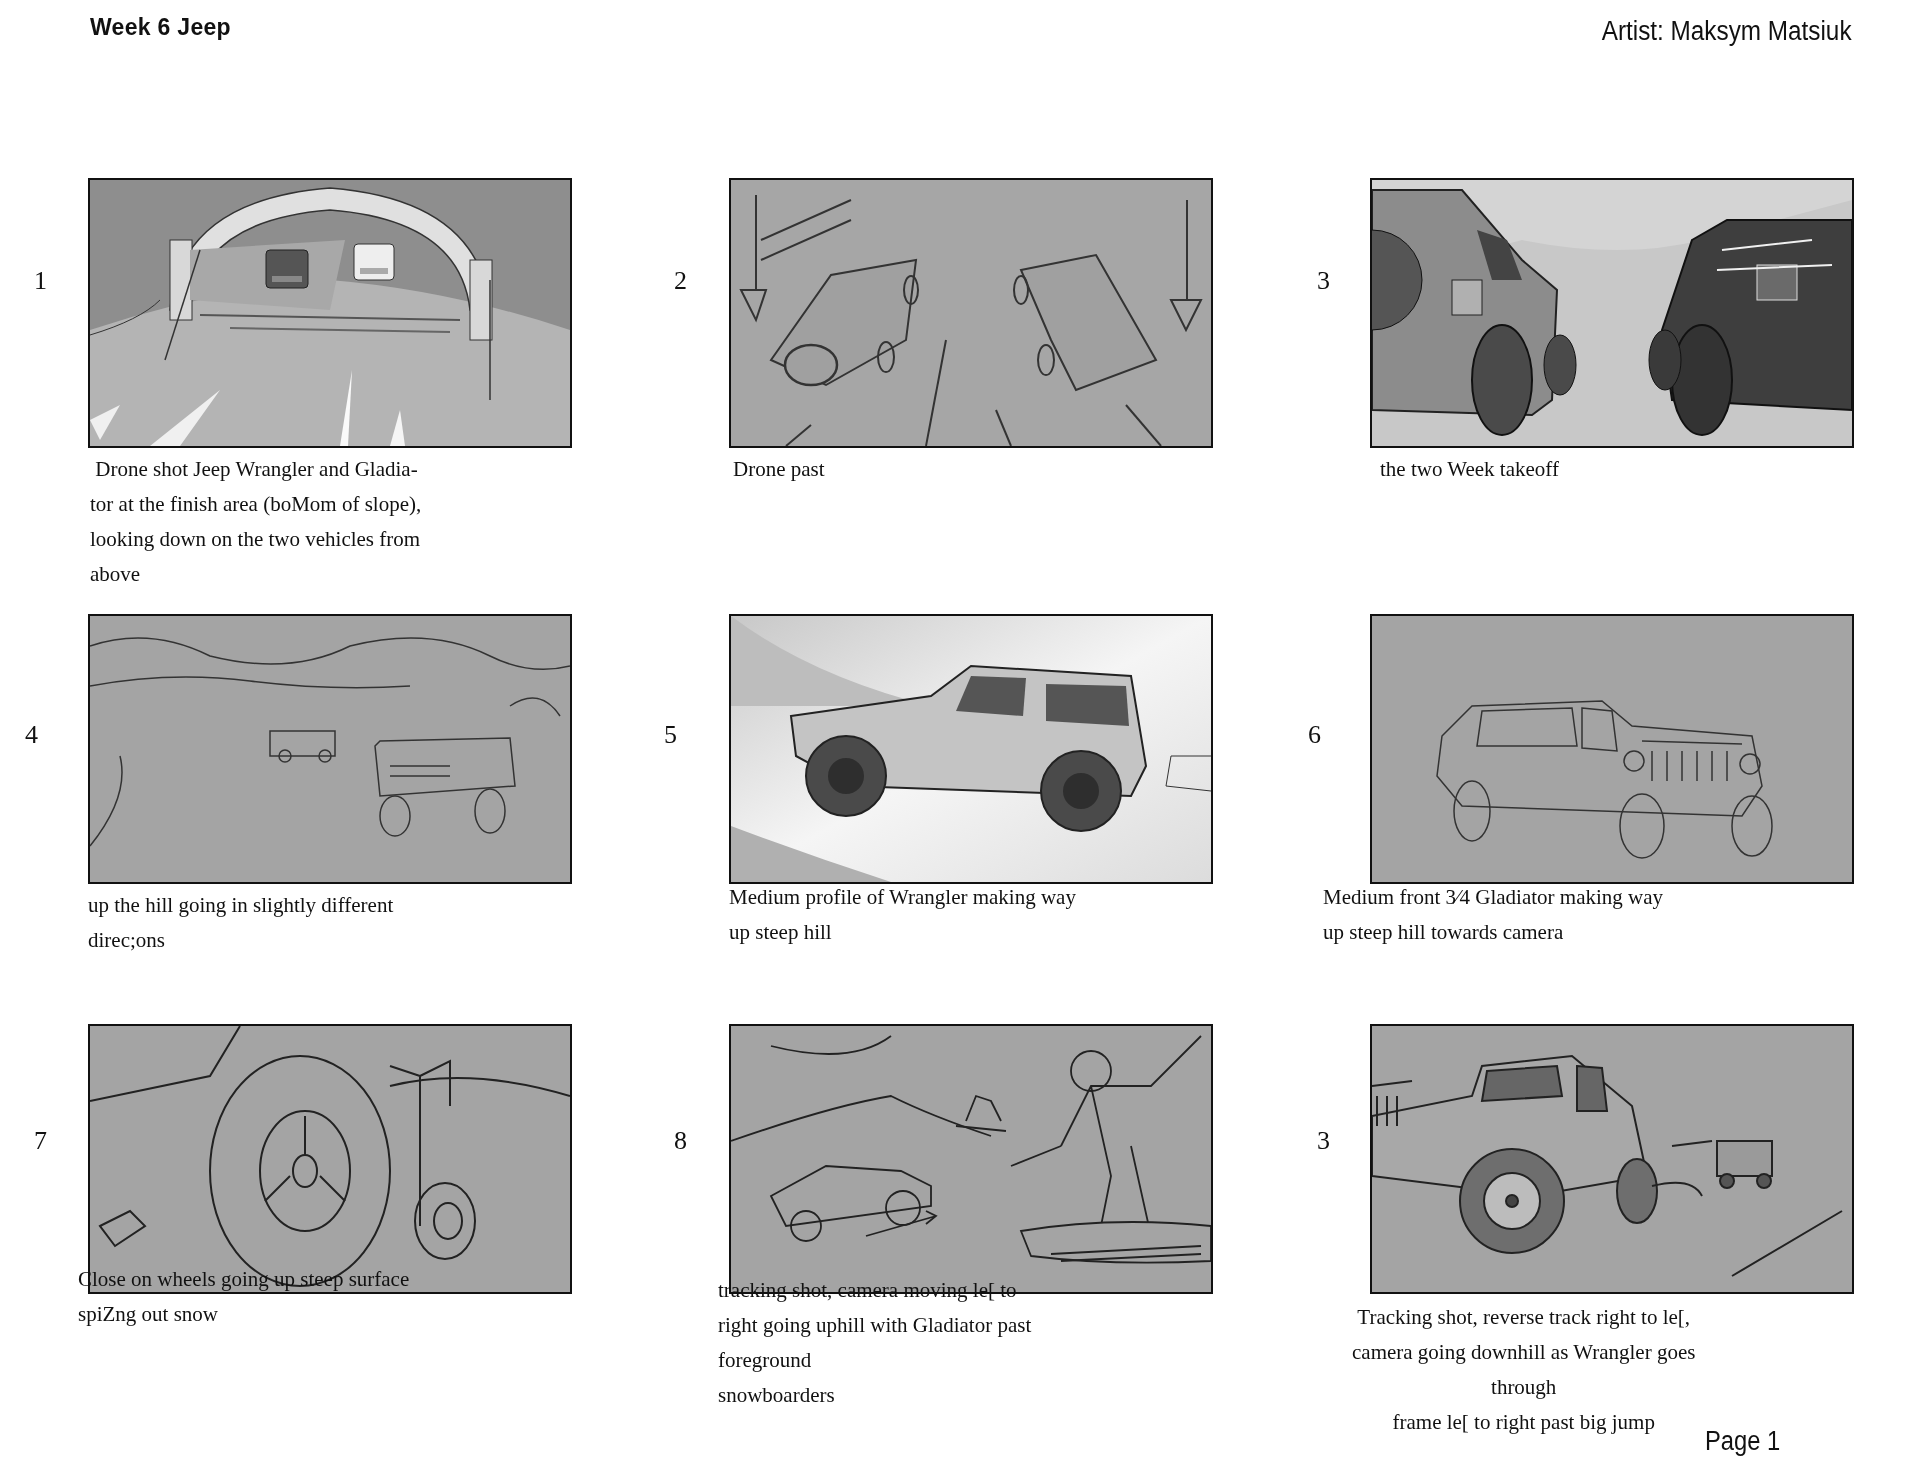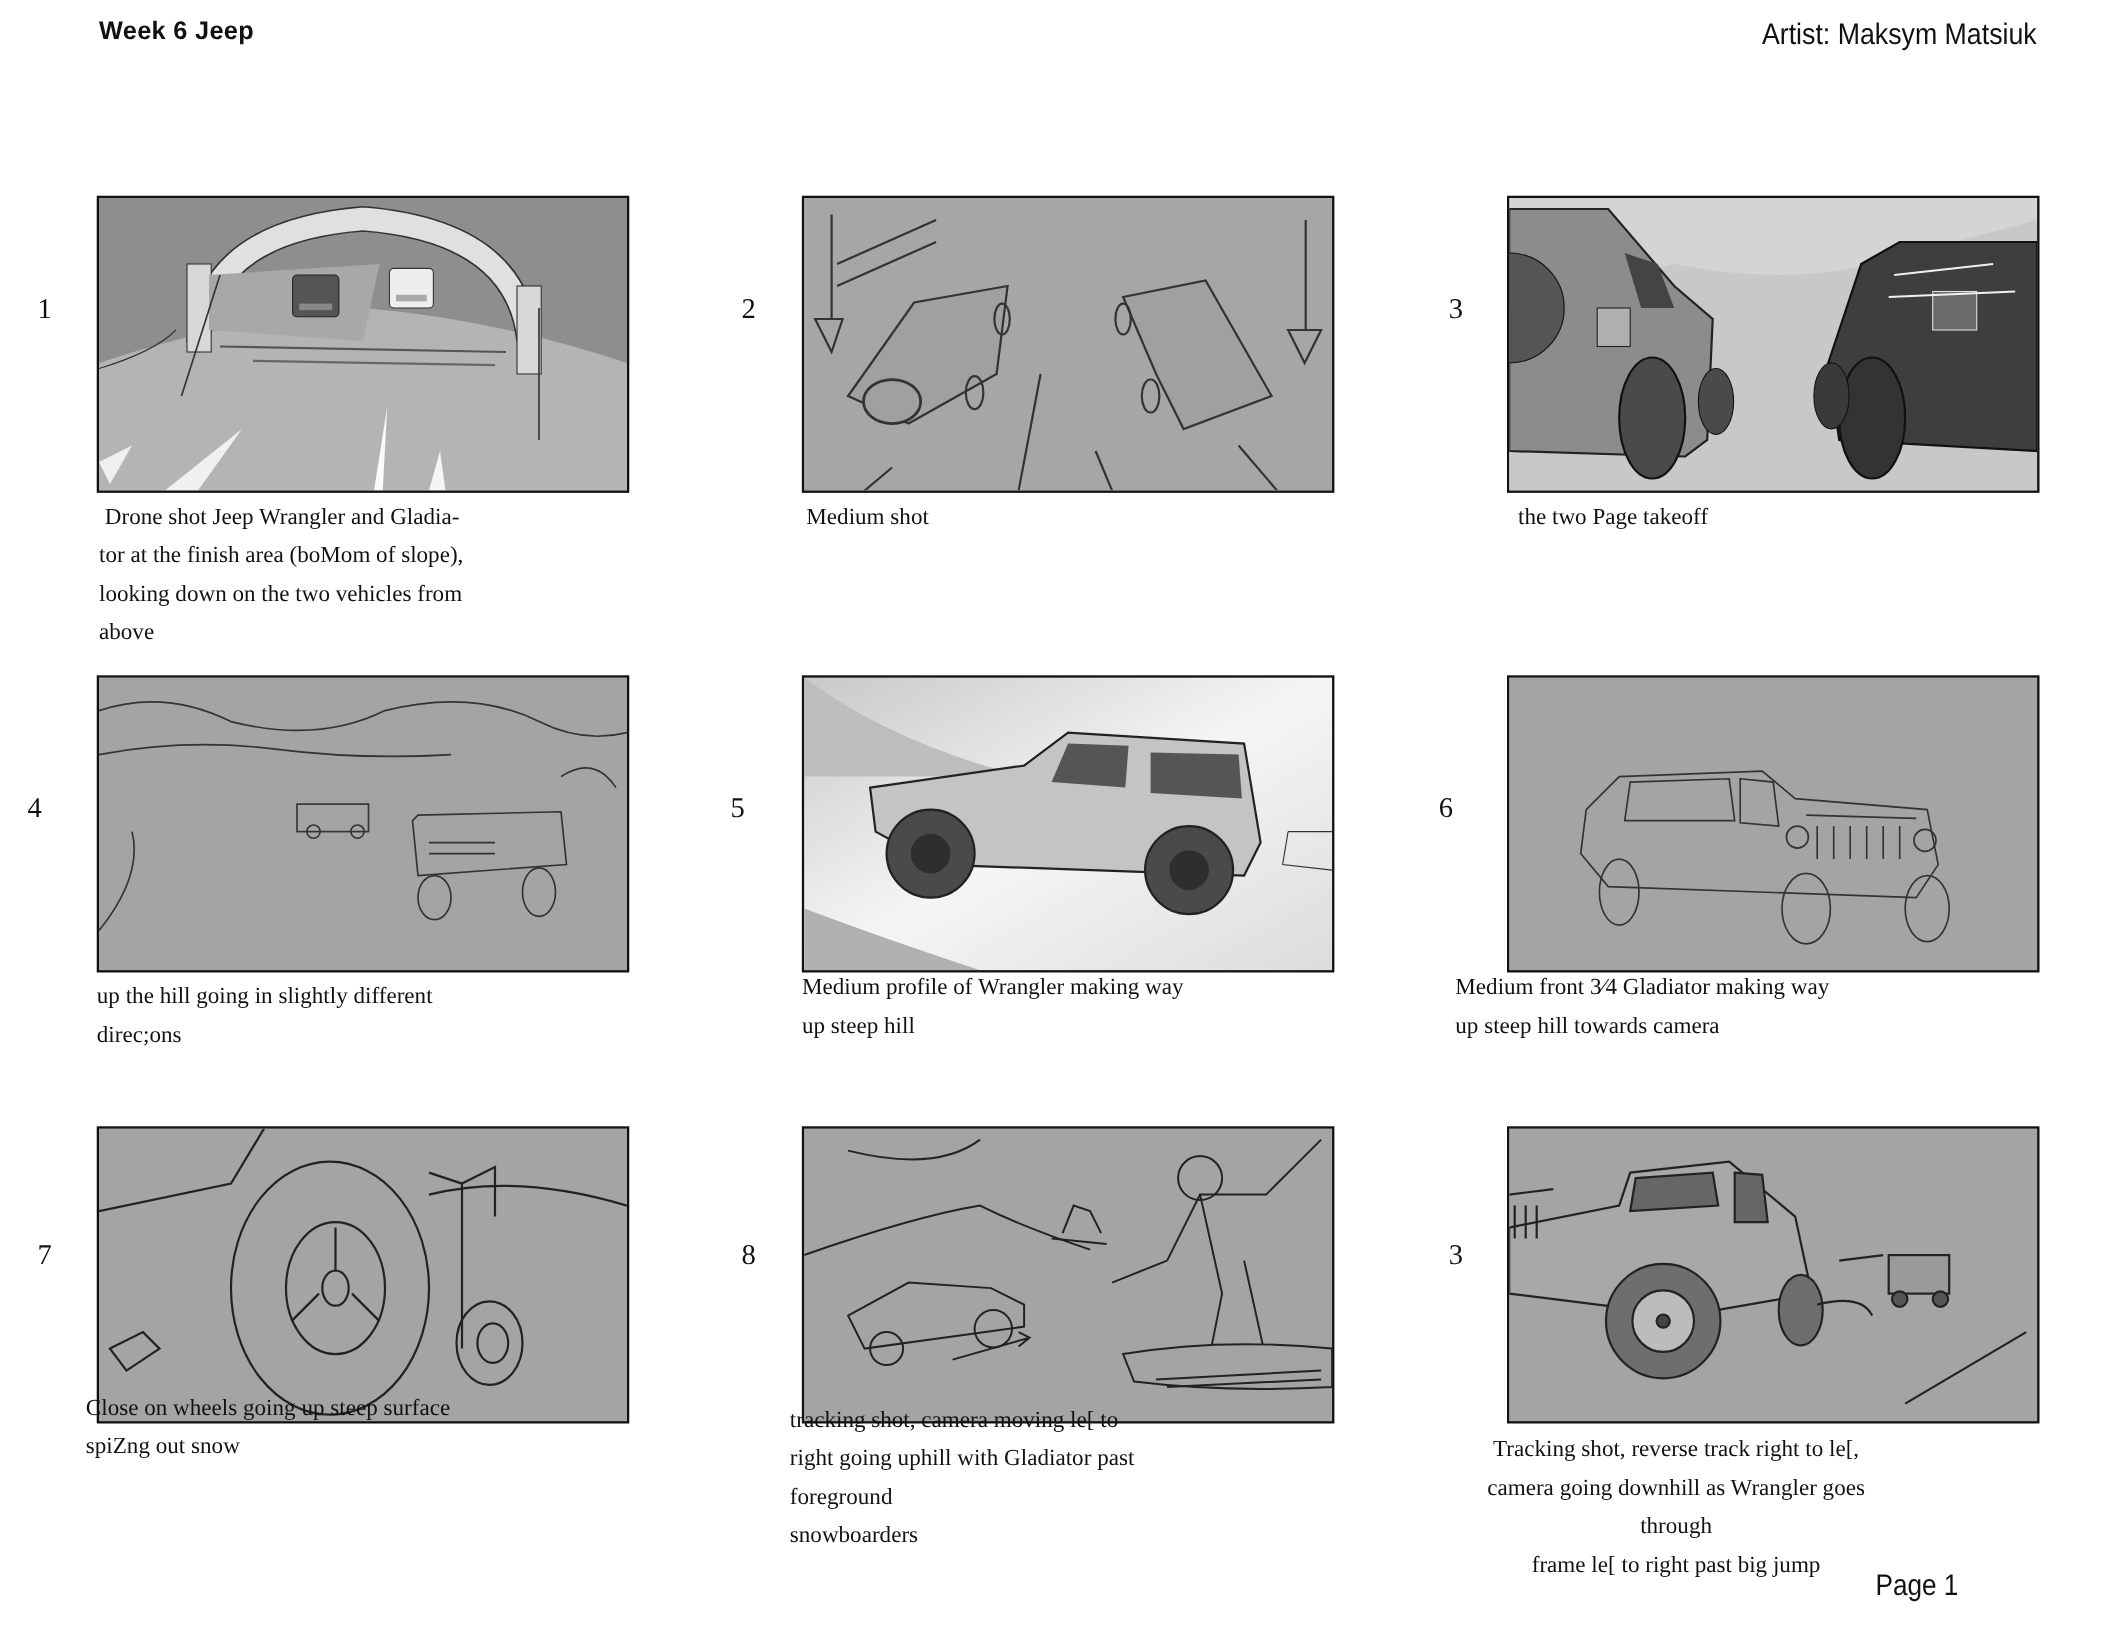--- a/index.html
+++ b/index.html
@@ -66,41 +66,41 @@
       <path d="M290 90 L365 75 L425 180 L345 210 L320 160 Z" fill="#a0a0a0"></path>
       <ellipse cx="315" cy="180" rx="8" ry="15"></ellipse>
       <ellipse cx="290" cy="110" rx="7" ry="14"></ellipse>
       <line x1="215" y1="160" x2="195" y2="266"></line>
       <line x1="265" y1="230" x2="280" y2="266"></line>
       <line x1="395" y1="225" x2="430" y2="266"></line>
       <line x1="80" y1="245" x2="55" y2="266"></line>
     </g>
   </svg>
 </div>
-<div class="caption" style="left:733px;top:452px;">Medium shot</div>
+<div class="caption" style="left:733px;top:452px;">Drone past</div>
 
 <div class="shotnum" style="left:1317px;top:266px;">3</div>
 <div class="panel" style="left:1370px;top:178px;">
   <svg viewBox="0 0 480 266">
     <rect width="480" height="266" fill="#d4d4d4"></rect>
     <path d="M150 60 Q250 80 330 60 L480 20 L480 266 L0 266 L0 100 Z" fill="#c8c8c8"></path>
     <path d="M0 10 L90 10 L150 80 L185 110 L180 220 L160 235 L0 230 Z" fill="#8c8c8c" stroke="#222" stroke-width="2"></path>
     <rect x="80" y="100" width="30" height="35" fill="#b0b0b0" stroke="#222"></rect>
     <path d="M105 50 L135 60 L150 100 L120 100 Z" fill="#444"></path>
     <ellipse cx="130" cy="200" rx="30" ry="55" fill="#4a4a4a" stroke="#111" stroke-width="2"></ellipse>
     <ellipse cx="188" cy="185" rx="16" ry="30" fill="#4a4a4a" stroke="#111"></ellipse>
     <circle cx="0" cy="100" r="50" fill="#555" stroke="#111"></circle>
     <path d="M320 60 L355 40 L480 40 L480 230 L300 220 L290 150 Z" fill="#3e3e3e" stroke="#111" stroke-width="2"></path>
     <rect x="385" y="85" width="40" height="35" fill="#6a6a6a" stroke="#ddd"></rect>
     <ellipse cx="330" cy="200" rx="30" ry="55" fill="#333" stroke="#111" stroke-width="2"></ellipse>
     <ellipse cx="293" cy="180" rx="16" ry="30" fill="#3a3a3a" stroke="#111"></ellipse>
     <path d="M350 70 L440 60 M345 90 L460 85" stroke="#f0f0f0" stroke-width="2"></path>
   </svg>
 </div>
-<div class="caption" style="left:1380px;top:452px;">the two Page takeoff</div>
+<div class="caption" style="left:1380px;top:452px;">the two Week takeoff</div>
 
 <div class="shotnum" style="left:25px;top:720px;">4</div>
 <div class="panel" style="left:88px;top:614px;">
   <svg viewBox="0 0 480 266">
     <rect width="480" height="266" fill="#a4a4a4"></rect>
     <g stroke="#333" fill="none" stroke-width="1.5">
       <path d="M0 30 Q60 10 120 40 Q200 60 260 30 Q340 10 400 40 Q440 60 480 50"></path>
       <path d="M0 70 Q80 55 160 65 Q240 75 320 70"></path>
       <path d="M0 230 Q40 180 30 140"></path>
       <path d="M420 90 Q450 70 470 100"></path>

